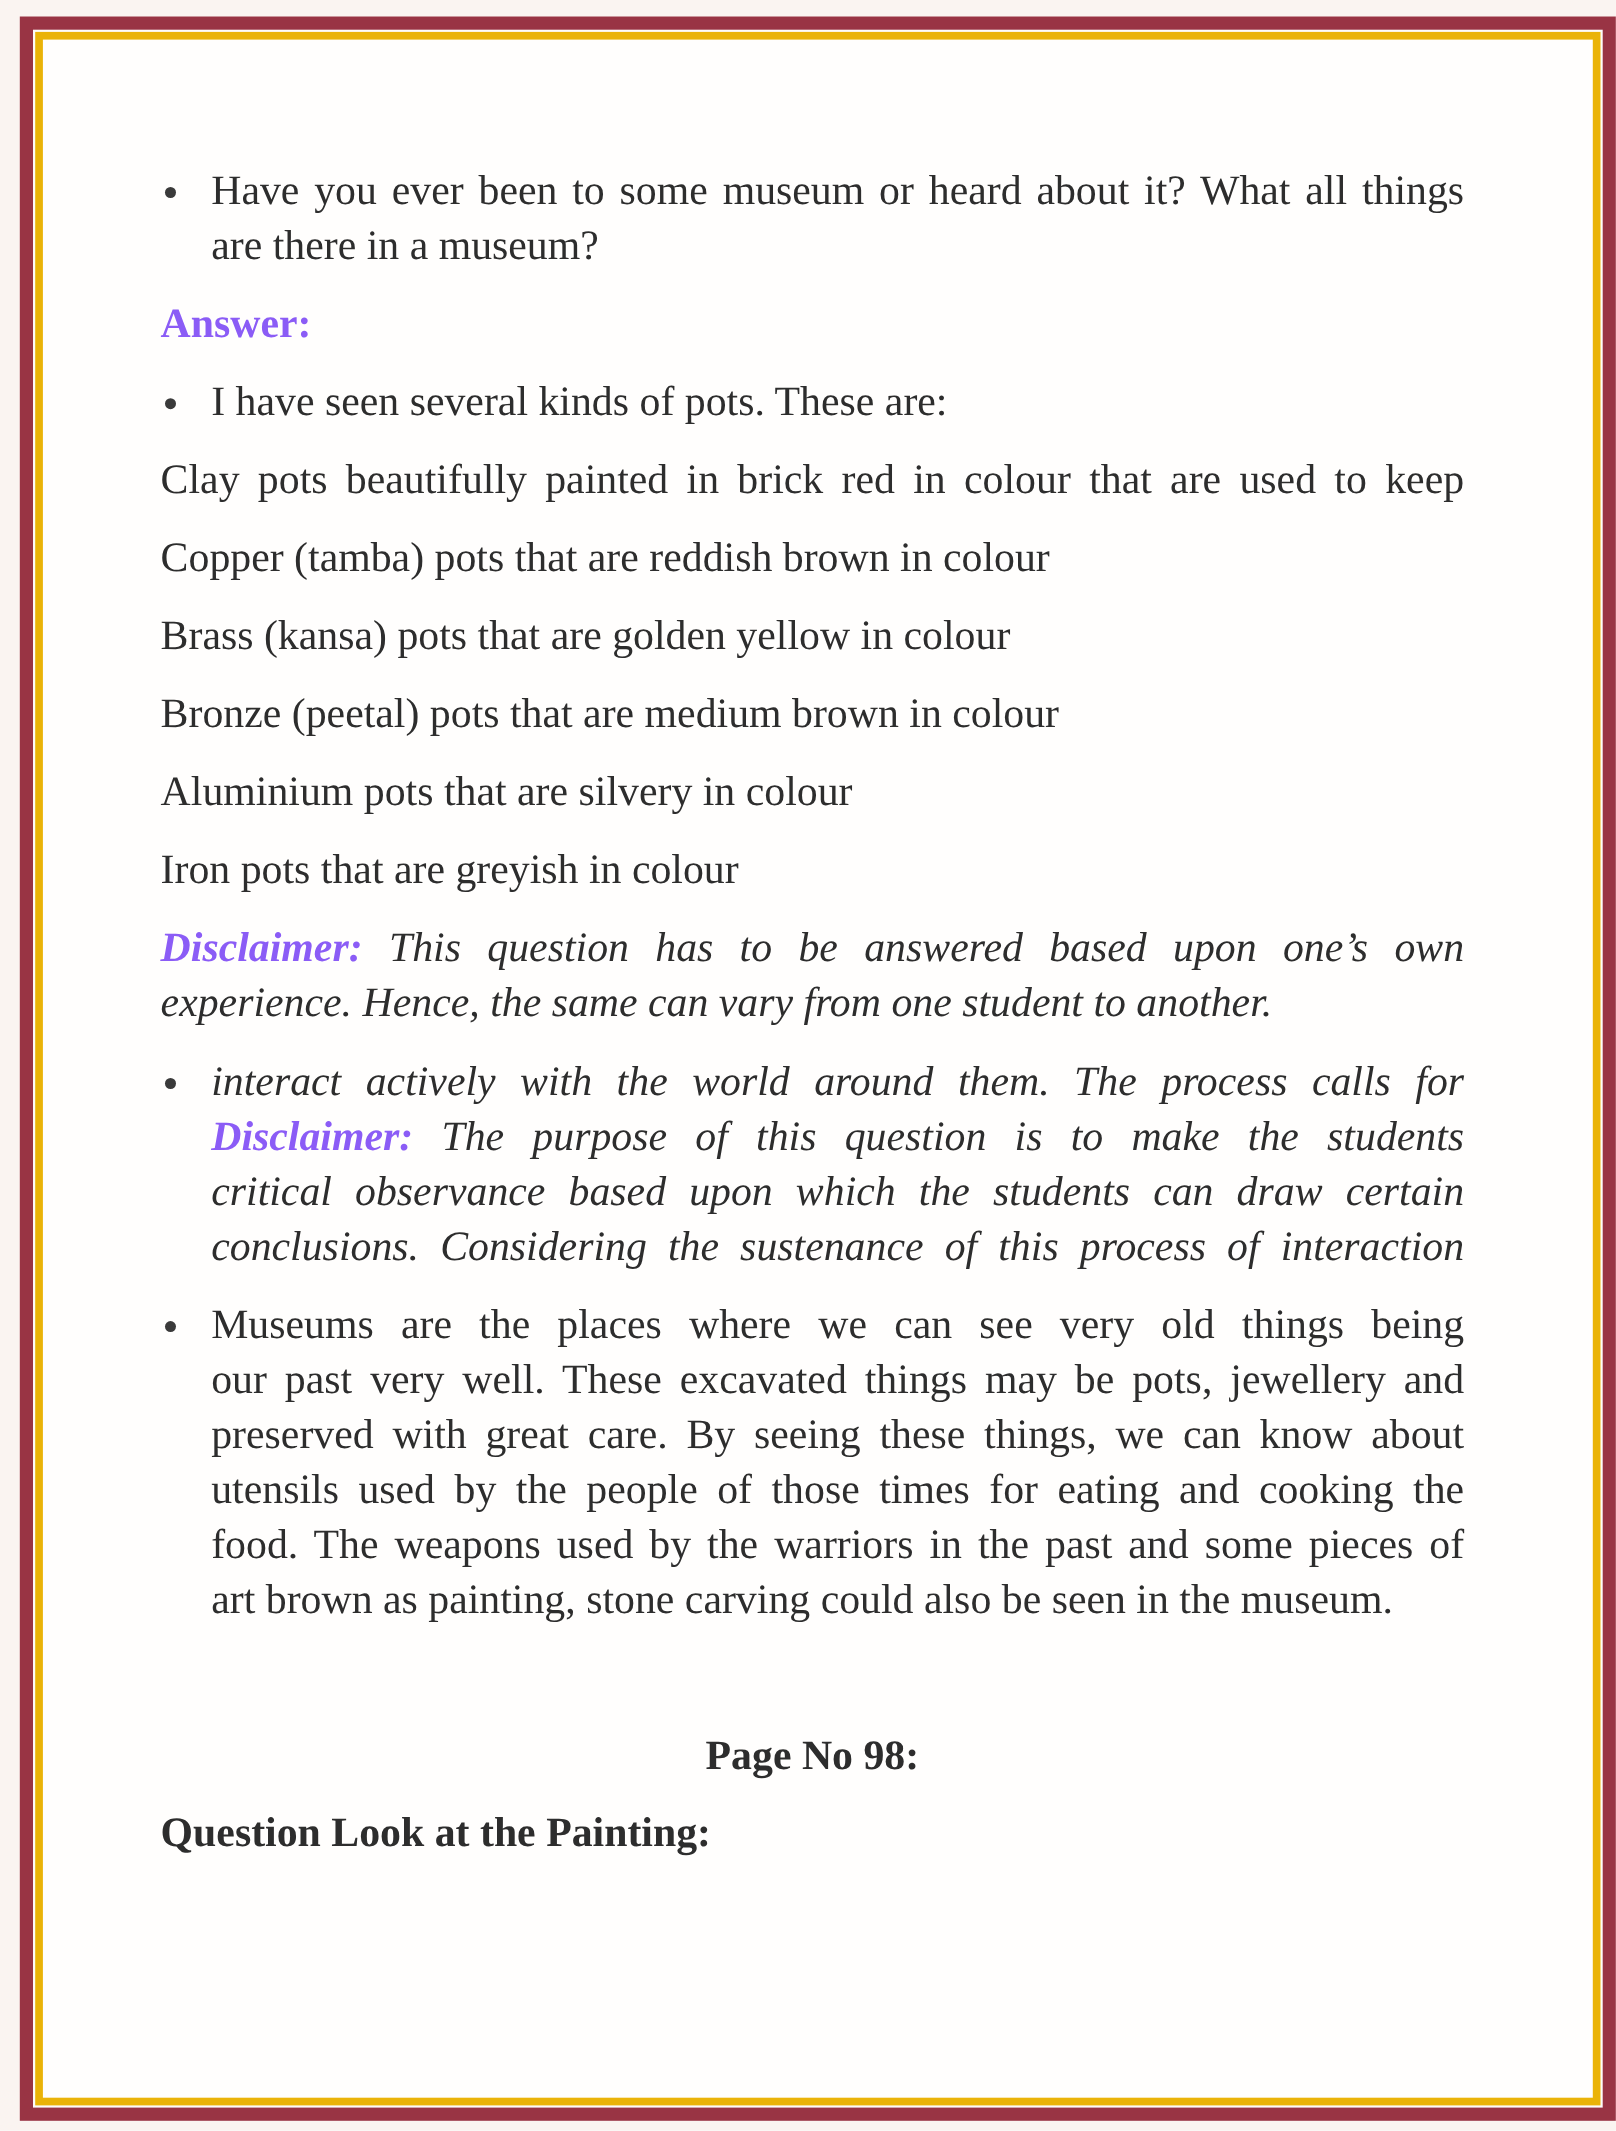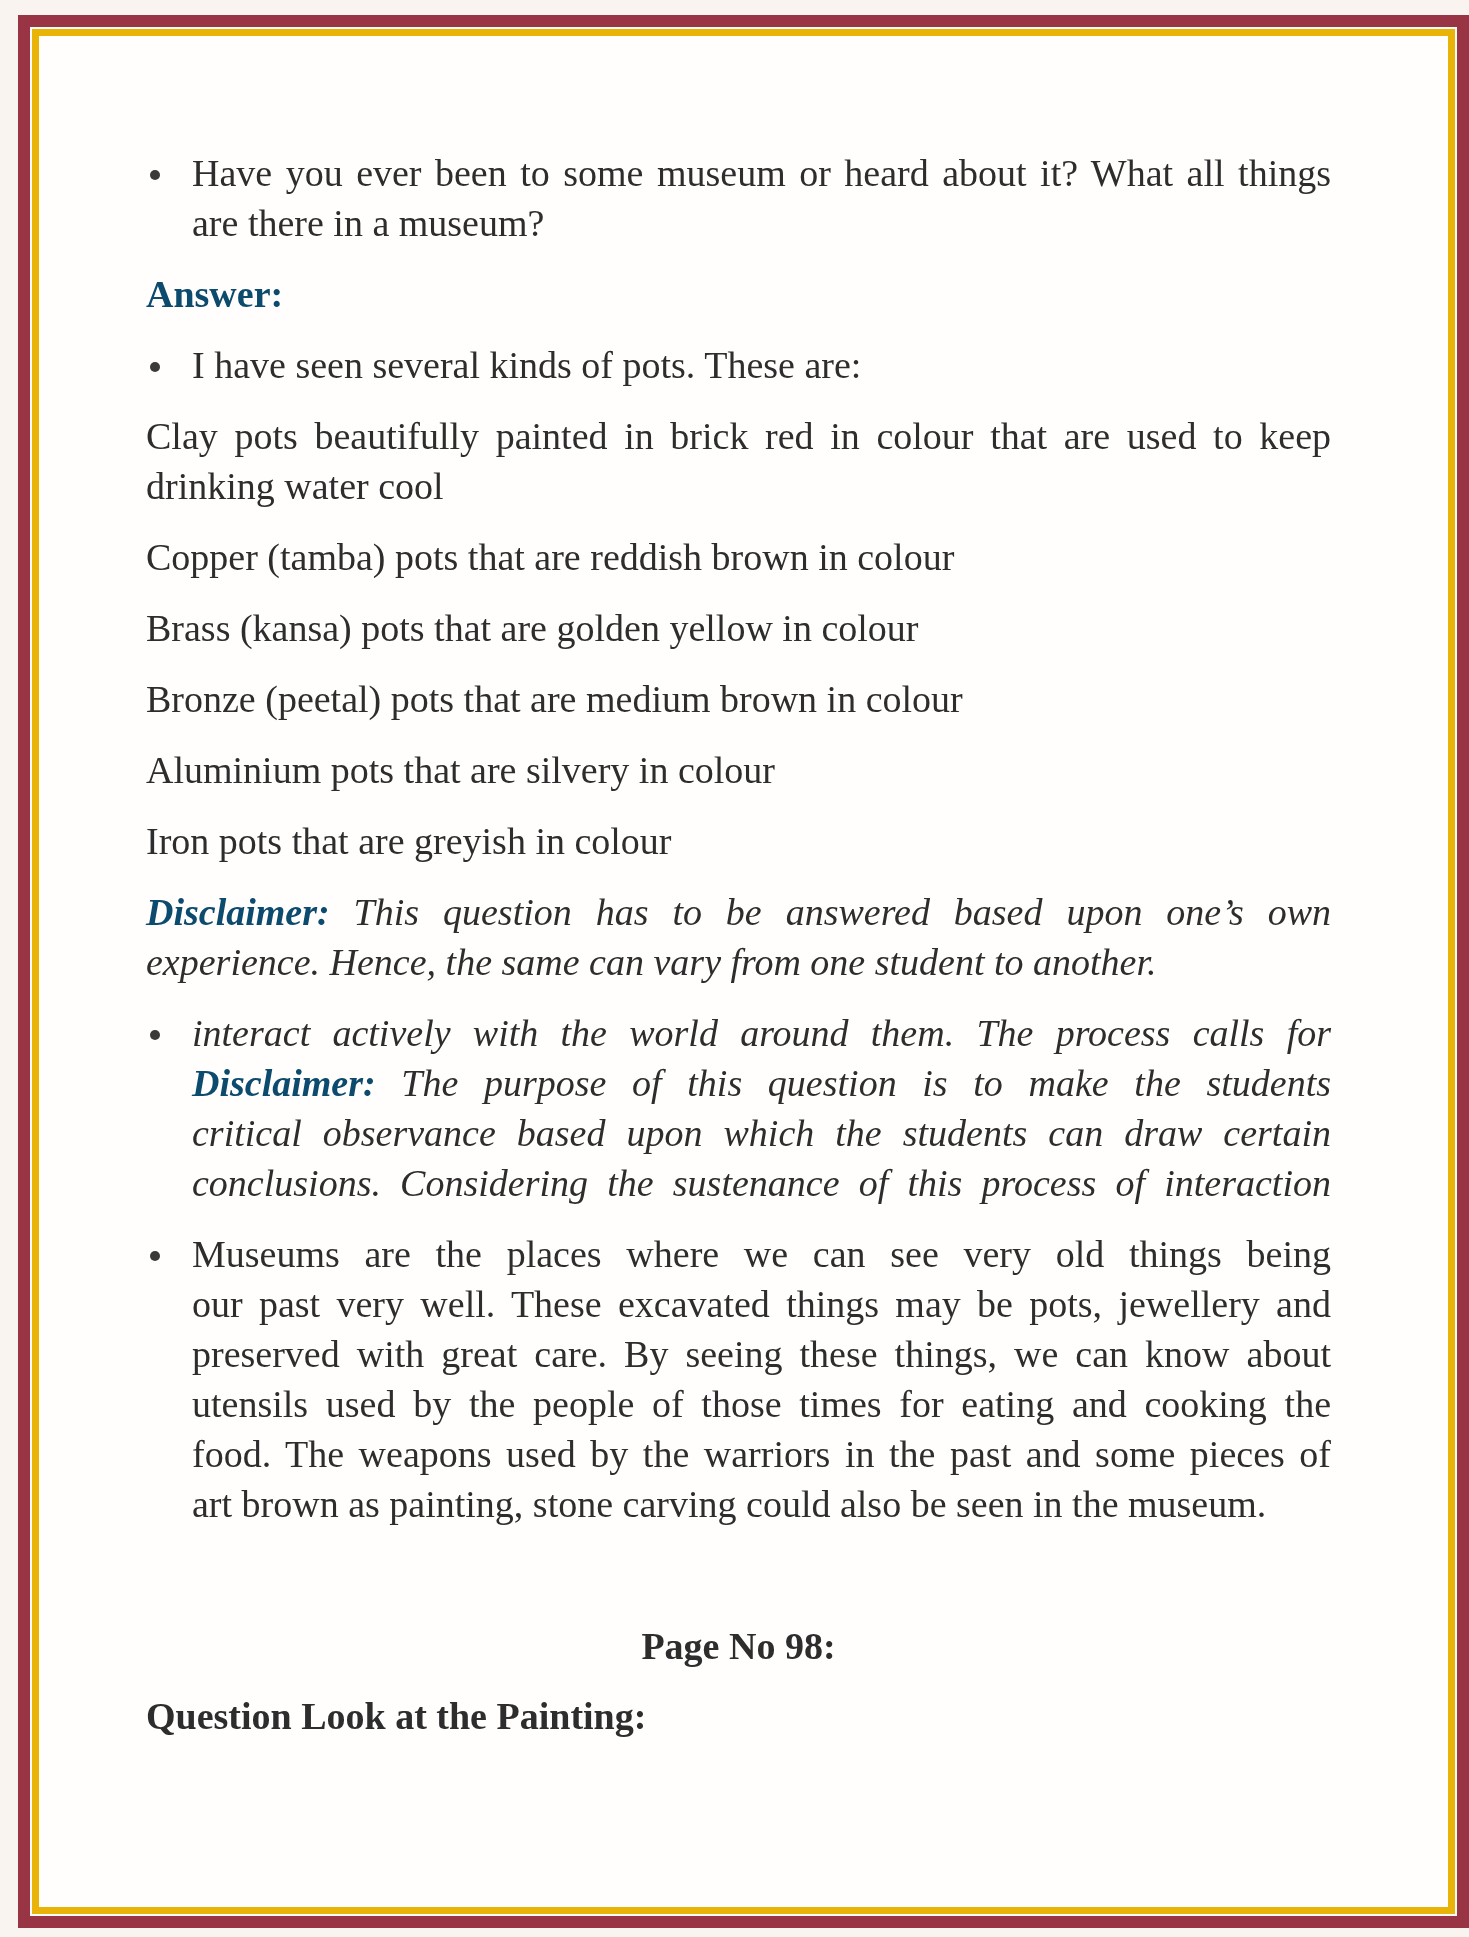--- a/index.html
+++ b/index.html
@@ -35,21 +35,21 @@
   .jline.last { text-align-last: left; }
   .bullet-item { display: flex; margin: 0 0 21px 0; }
   .dot {
     flex: none;
     width: 10px; height: 10px;
     margin: 22px 0 0 4px;
     background: #3a3a3a;
     border-radius: 50%;
   }
   .btext { margin-left: 32px; flex: 1; min-width: 0; }
-  .bold { font-weight: bold; color: #0c4a6e; }
+  .bold { font-weight: bold; color: #8b5cf6; }
   .italic { font-style: italic; }
   .museums-item { margin-top: 15px; }
   .page-heading { text-align: center; font-weight: bold; margin: 92px 0 20px 0; }
   .question-heading { font-weight: bold; margin: 0; }
 </style>
 </head>
 <body>
 
 <div class="frame-outer">
   <div class="frame-inner">
@@ -67,21 +67,20 @@
 
       <div class="bullet-item">
         <span class="dot"></span>
         <div class="btext">
           <div>I have seen several kinds of pots. These are:</div>
         </div>
       </div>
 
       <div class="para">
         <div class="jline">Clay pots beautifully painted in brick red in colour that are used to keep</div>
-        <div class="jline last">drinking water cool</div>
       </div>
 
       <p>Copper (tamba) pots that are reddish brown in colour</p>
       <p>Brass (kansa) pots that are golden yellow in colour</p>
       <p>Bronze (peetal) pots that are medium brown in colour</p>
       <p>Aluminium pots that are silvery in colour</p>
       <p>Iron pots that are greyish in colour</p>
 
       <div class="para italic">
         <div class="jline"><b class="bold">Disclaimer:</b> <span>This question has to be answered based upon one’s own</span></div>

